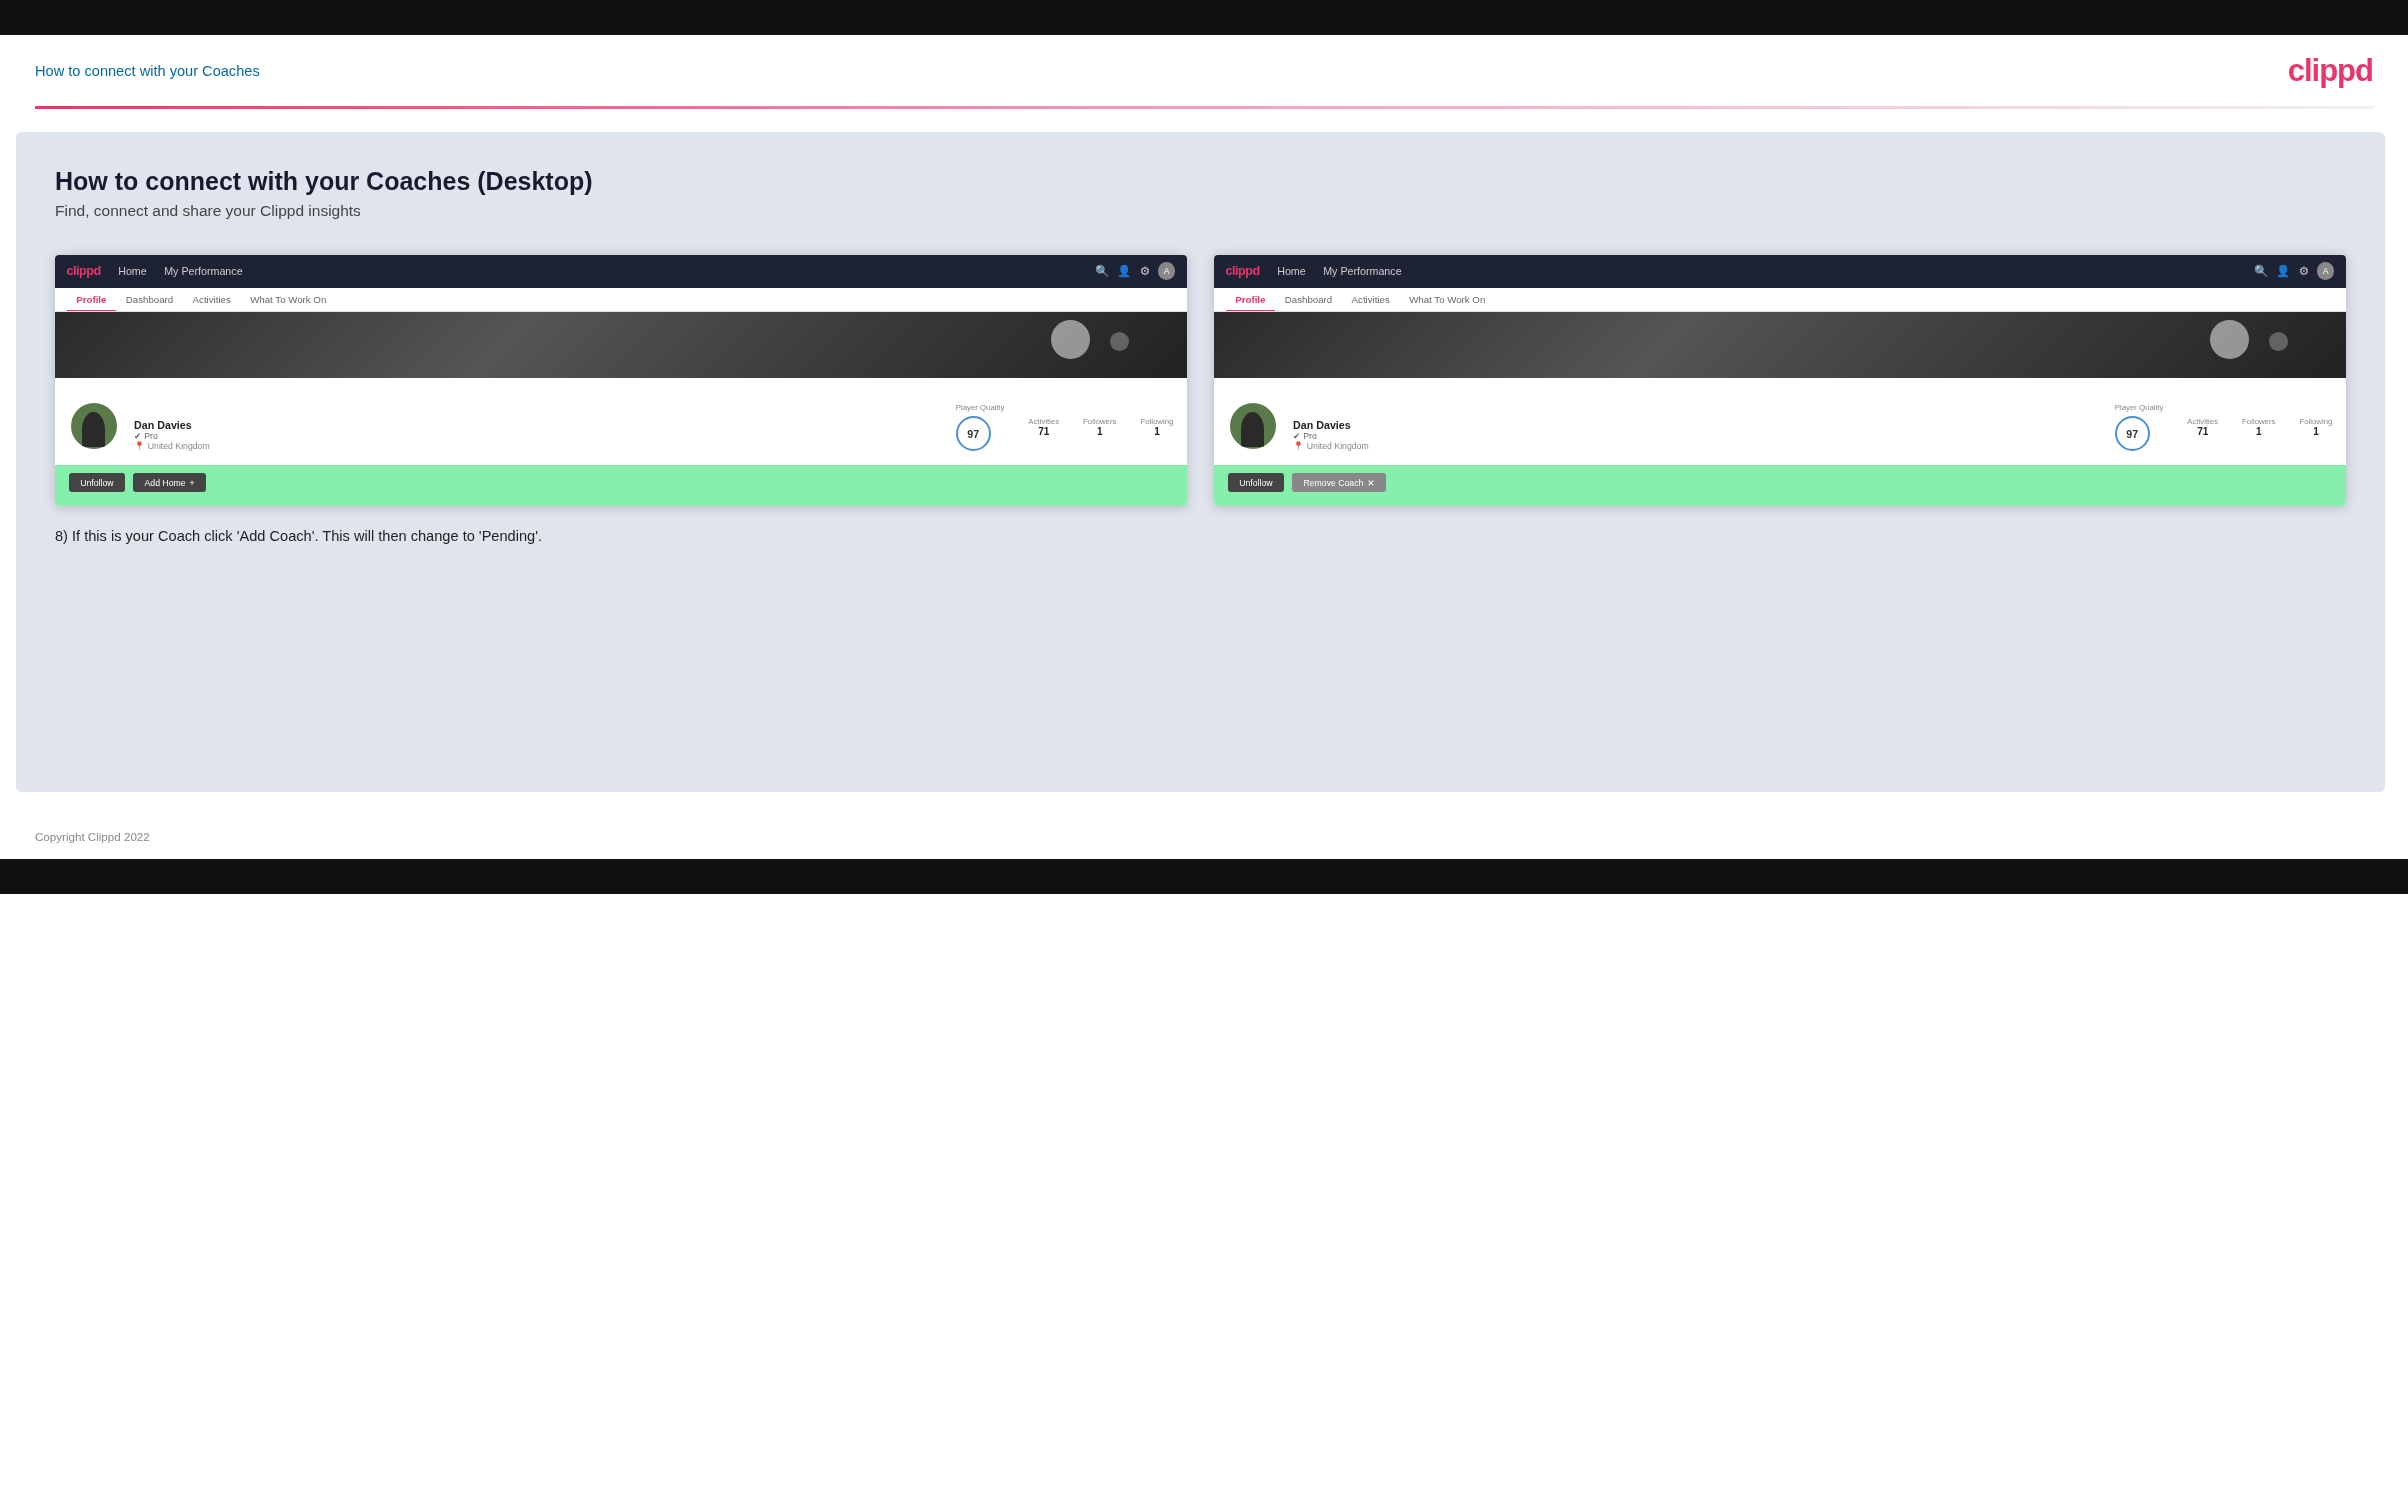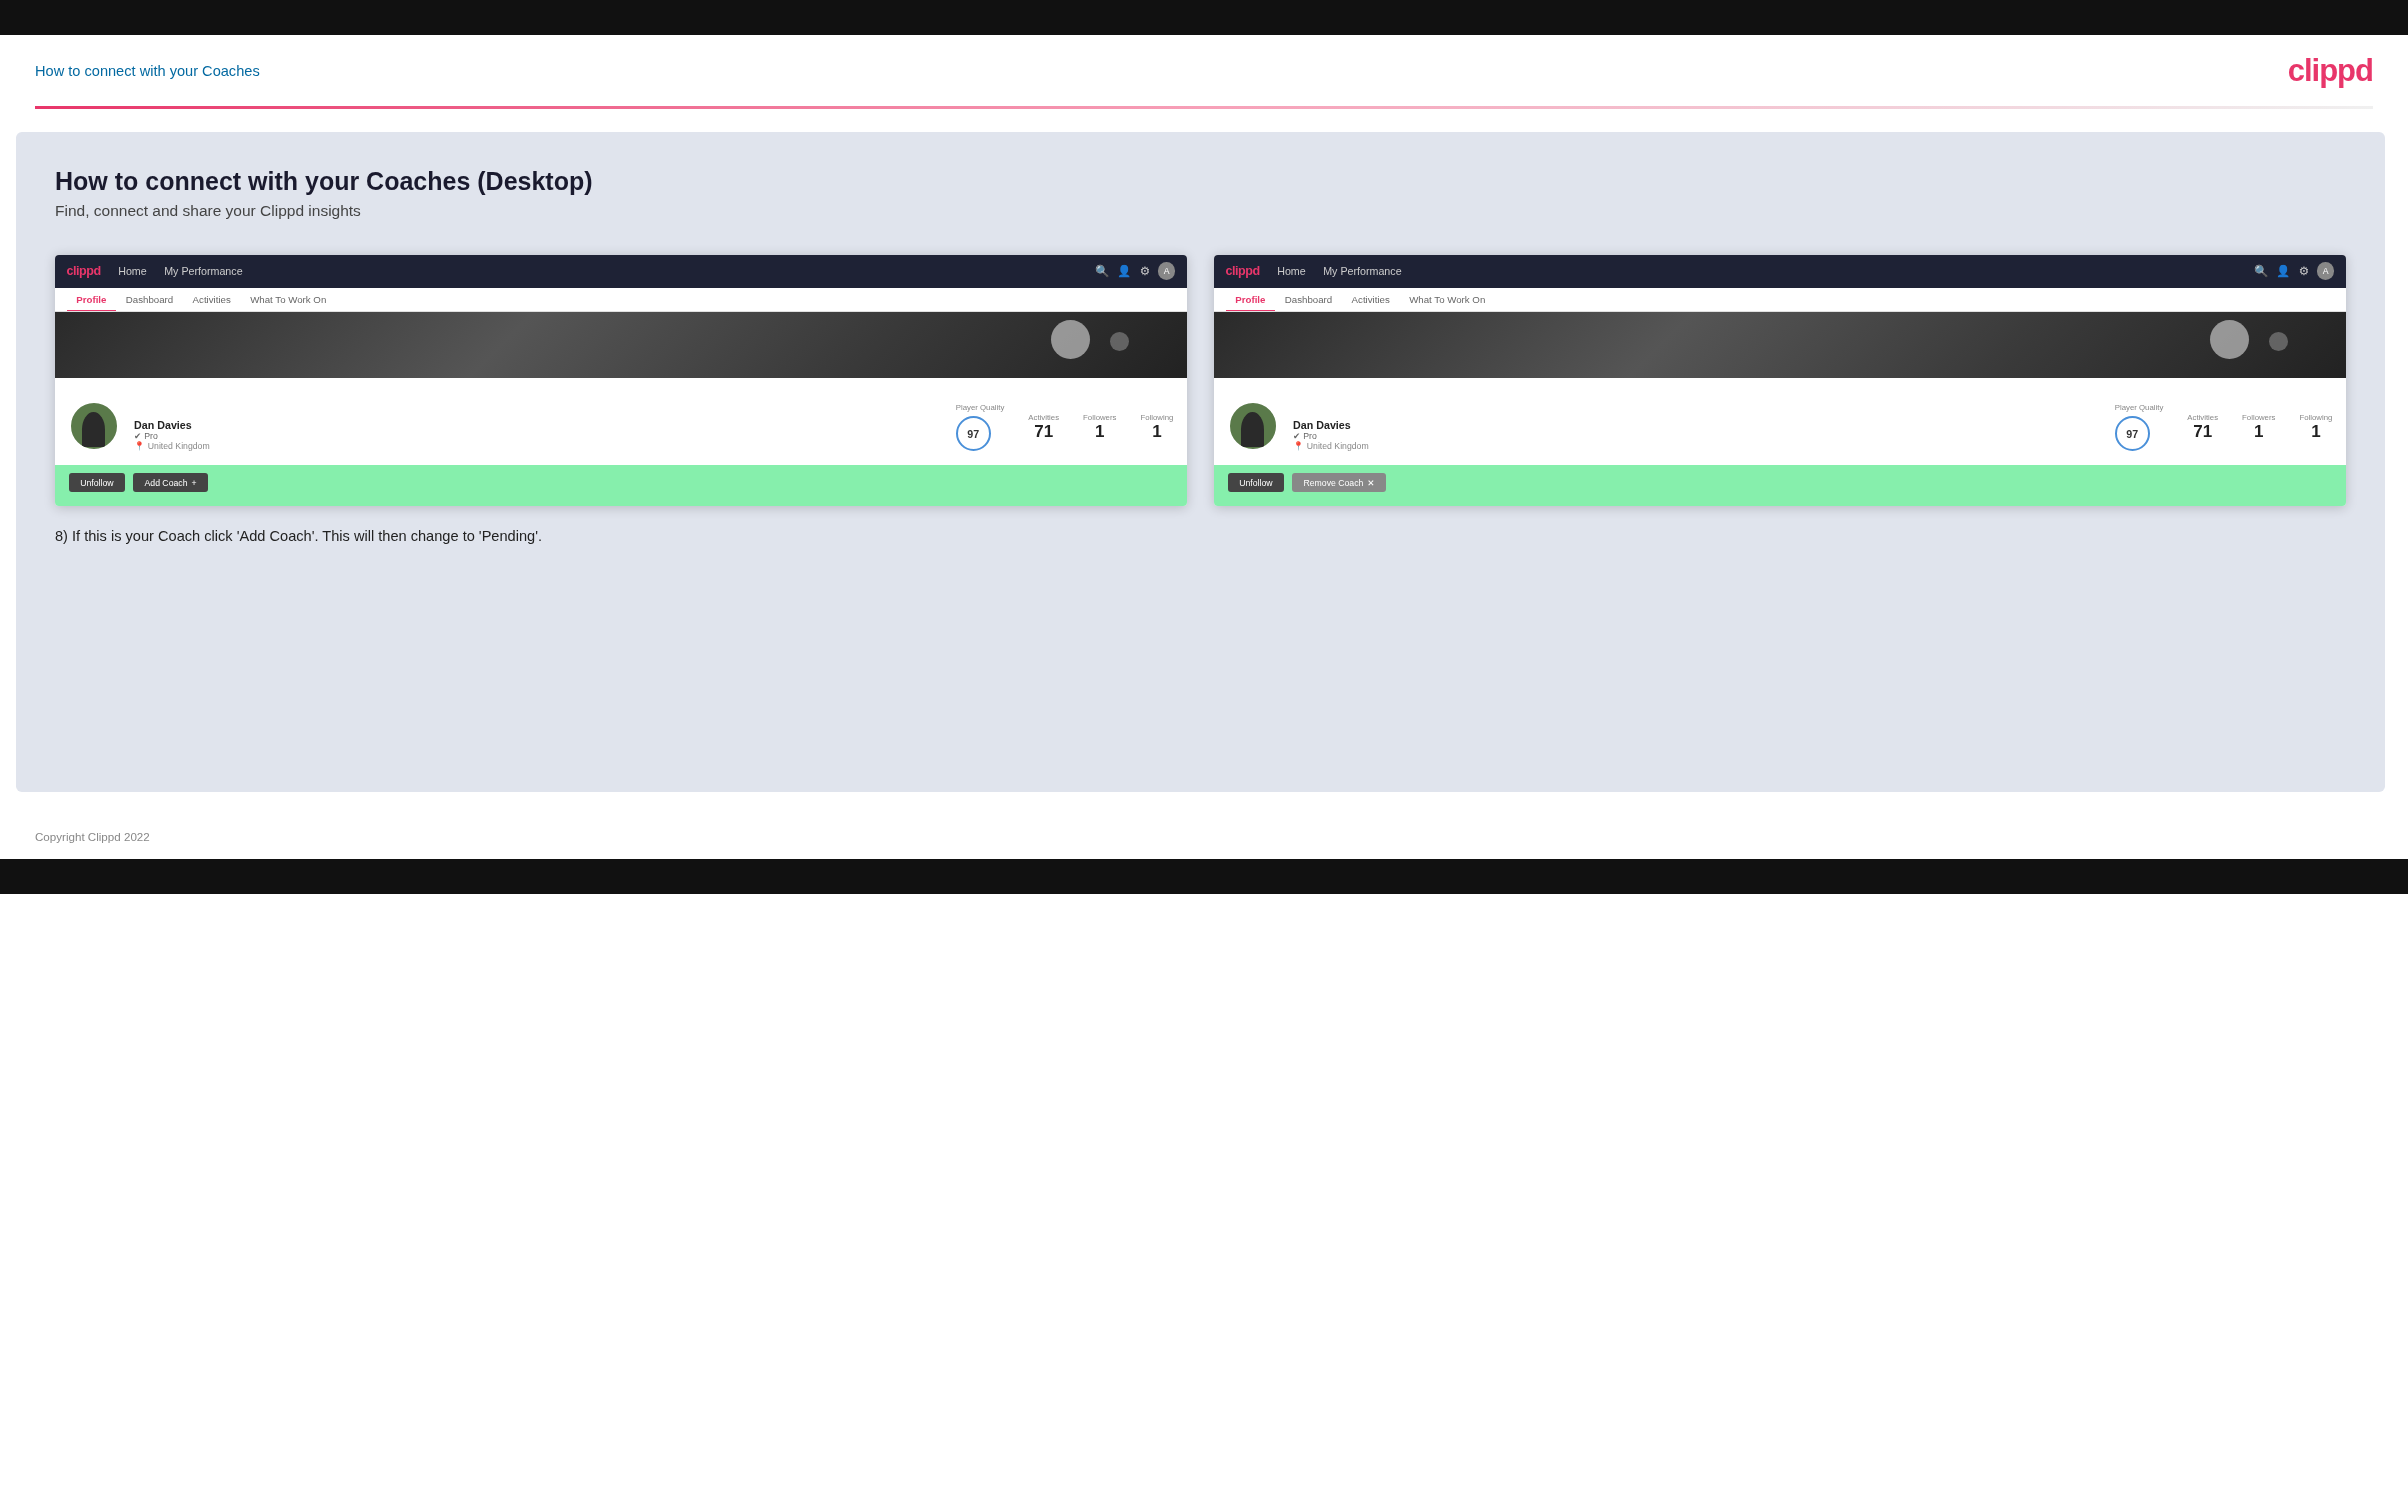--- a/index.html
+++ b/index.html
@@ -233,21 +233,21 @@
     .app-stats {
       display: flex;
       gap: 24px;
       align-items: center;
       padding-top: 25px;
     }
     .app-stat {
       text-align: center;
     }
     .app-stat-value {
-      font-size: 17px;
+      font-size: 10px;
       font-weight: 600;
       color: #222;
     }
     .app-stat-label {
       font-size: 7.8px;
       color: #888;
     }
 
     .app-quality-circle {
       width: 35px;
@@ -415,21 +415,21 @@
                 <div class="app-stat-label">Following</div>
                 <div class="app-stat-value">1</div>
               </div>
             </div>
           </div>
         </div>
 
         <div class="app-actions">
           <button class="app-btn-unfollow">Unfollow</button>
           <button class="app-btn-add-coach">
-            <span>Add Coach</span>
+            <span>Add Home</span>
             <span>+</span>
           </button>
         </div>
 
       </div>
 
       <p class="step-description">
         8) If this is your Coach click 'Add Coach'. This will then change to 'Pending'.
       </p>
     </div>

